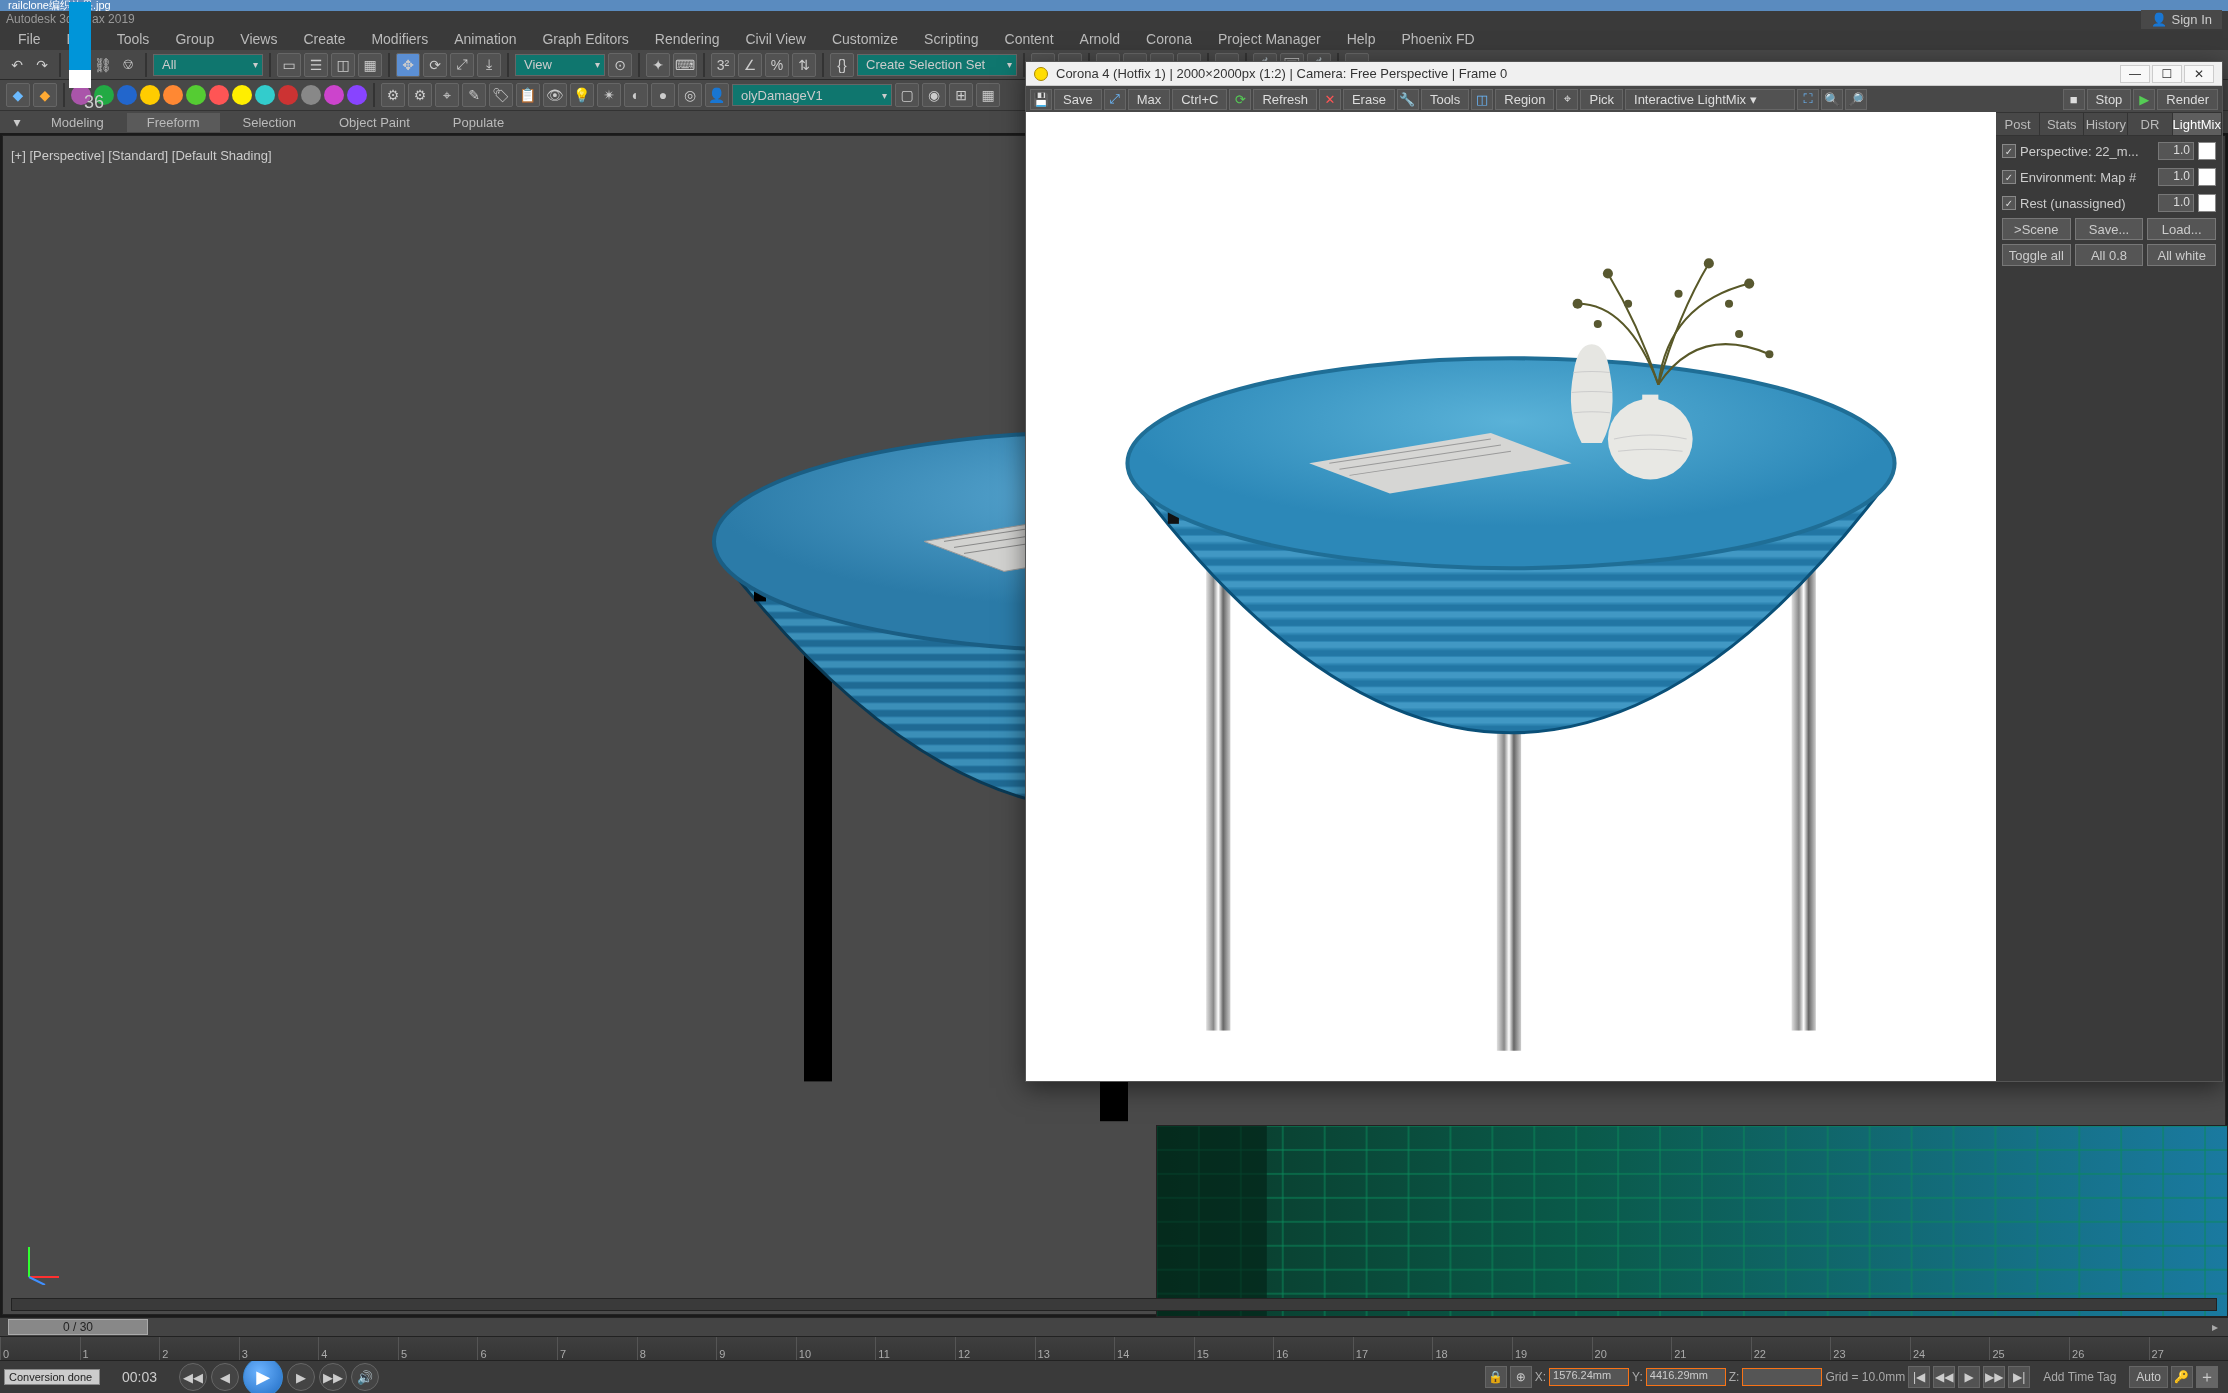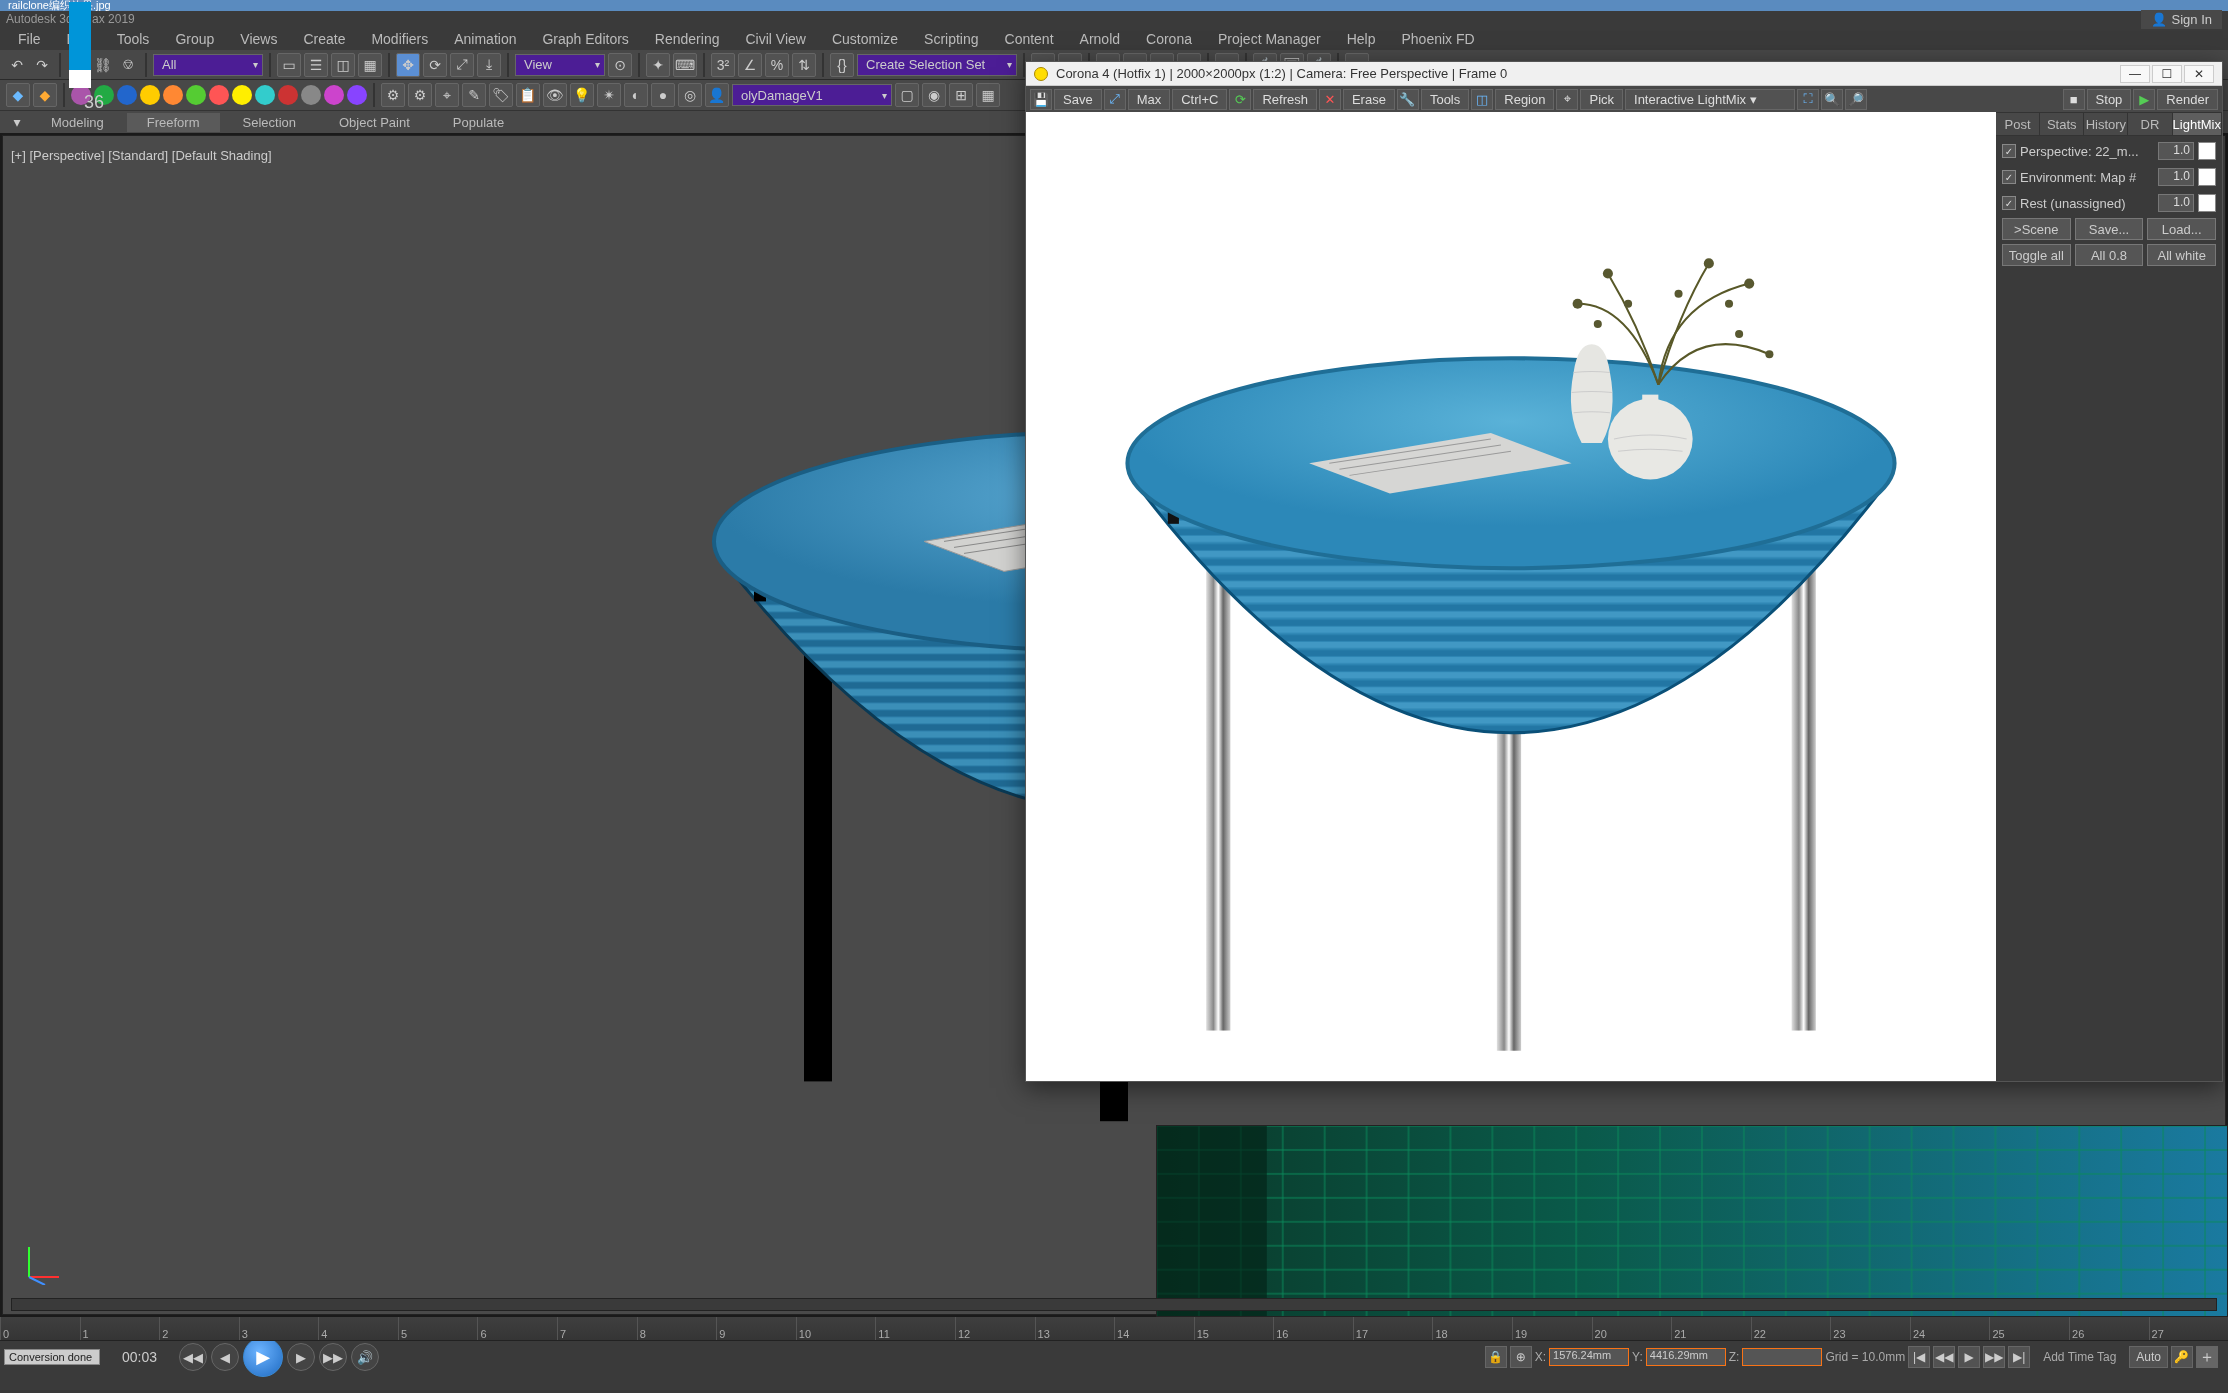--- a/index.html
+++ b/index.html
@@ -13,21 +13,21 @@
 
 .menu-bar { height: 23px; background: #3a3a3a; display: flex; align-items: center; padding: 0 6px; gap: 2px; }
 .menu-bar span { color: #bbb; font-size: 14px; padding: 2px 12px; cursor: pointer; }
 
 
 .toolbar-row1 { height: 30px; background: #484848; display: flex; align-items: center; padding: 2px 6px; gap: 3px; border-bottom: 1px solid #2a2a2a; }
 .toolbar-row2 { height: 30px; background: #484848; display: flex; align-items: center; padding: 2px 6px; gap: 3px; }
 .toolbar-btn { width: 24px; height: 24px; background: #525252; border: 1px solid #666; border-radius: 2px; display: flex; align-items: center; justify-content: center; cursor: pointer; font-size: 14px; color: #ccc; }
 .toolbar-btn.noback { background: transparent; border: none; width: 22px; }
 .toolbar-sep { width: 2px; height: 24px; background: #333; margin: 0 3px; }
-.toolbar-dropdown { height: 22px; background: #4c1d95; border: 1px solid #666; color: #ccc; font-size: 13px; padding: 0 18px 0 8px; display: flex; align-items: center; position: relative; }
+.toolbar-dropdown { height: 22px; background: #0f766e; border: 1px solid #666; color: #ccc; font-size: 13px; padding: 0 18px 0 8px; display: flex; align-items: center; position: relative; }
 .toolbar-dropdown::after { content: '▾'; position: absolute; right: 4px; font-size: 10px; }
 .colored-dot { width: 20px; height: 20px; border-radius: 50%; }
 
 .ribbon-row { height: 23px; background: #484848; border-top: 1px solid #333; display: flex; align-items: center; padding: 0 6px; gap: 3px; }
 .ribbon-tab { padding: 2px 20px; font-size: 13px; color: #bbb; cursor: pointer; }
 .ribbon-tab.active { background: #5a5a5a; }
 
 
 .workspace { position: absolute; top: 133px; left: 0; right: 0; bottom: 76px; display: flex; }
 .viewport { flex: 1; background: #4a4a4a; position: relative; margin: 2px; border: 1px solid #222; }
@@ -541,20 +541,24 @@
           <circle cx="110" cy="60" r="4"></circle>
           <circle cx="-20" cy="80" r="4"></circle>
           <circle cx="150" cy="110" r="4"></circle>
           <circle cx="120" cy="90" r="4"></circle>
       </g>
     </svg>
   </div>
 </div>
 
 <div class="timeline-area">
+  <div class="frame-slider">
+    <div class="frame-handle">0 / 30</div>
+    <span style="position:absolute;right:10px;color:#aaa;font-size:12px">▸</span>
+  </div>
   <div class="track-zone">
     <div class="track-ruler" id="ruler">
         <div class="track-tick">0</div>
         <div class="track-tick">1</div>
         <div class="track-tick">2</div>
         <div class="track-tick">3</div>
         <div class="track-tick">4</div>
         <div class="track-tick">5</div>
         <div class="track-tick">6</div>
         <div class="track-tick">7</div>

